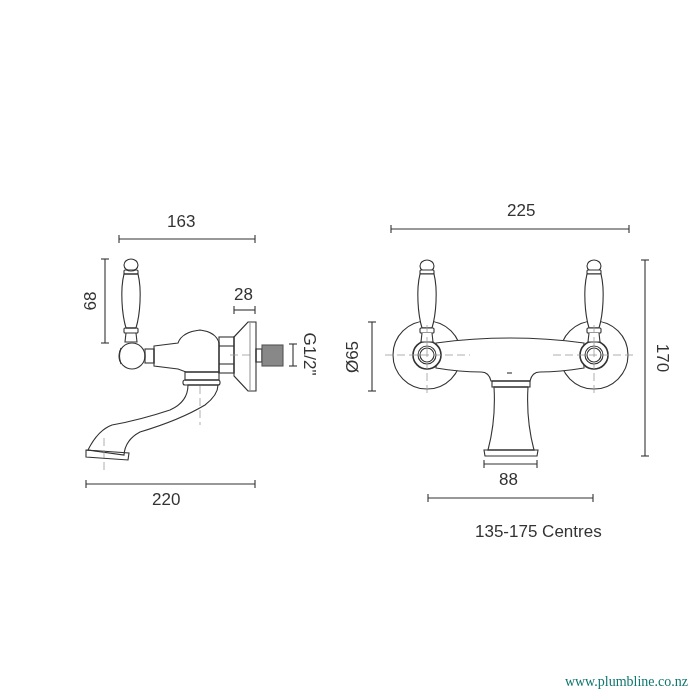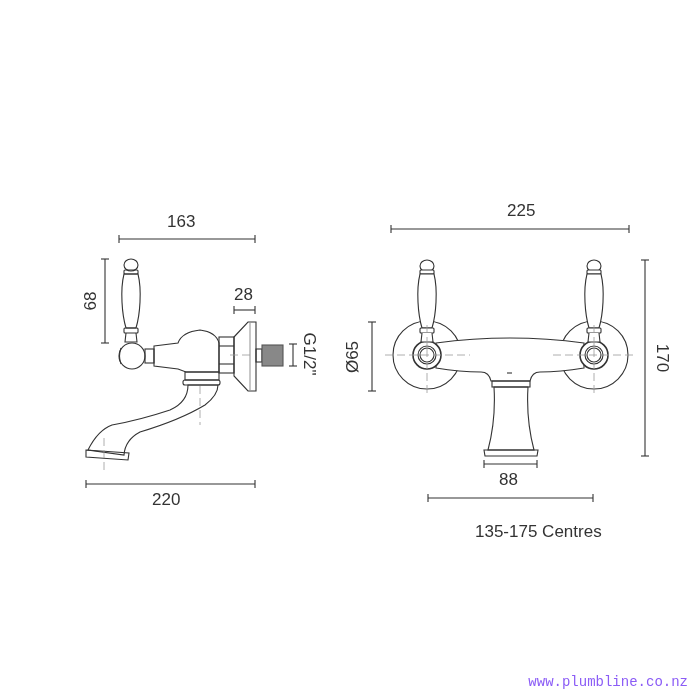--- a/index.html
+++ b/index.html
@@ -1,20 +1,20 @@
 <!DOCTYPE html>
 <html><head>
   <meta charset="utf-8">
   <style>
     html, body { margin: 0; padding: 0; background: #ffffff; }
     body { width: 700px; height: 700px; position: relative; overflow: hidden; font-family: "Liberation Sans", sans-serif; }
     .canvas { position: absolute; left: 0; top: 0; width: 700px; height: 700px; }
     .dim-label { position: absolute; font-size: 17px; color: #333333; font-family: "Liberation Sans", sans-serif; white-space: nowrap; }
     .rot { transform-origin: center center; transform: rotate(90deg); }
-    .footer { position: absolute; right: 12px; bottom: 10px; font-size: 14px; color: #8b5cf6; font-family: Liberation Mono, monospace; }
+    .footer { position: absolute; right: 12px; bottom: 10px; font-size: 14px; color: #0f766e; font-family: Liberation Serif, serif; }
   </style>
 </head>
 <body>
 
 <svg class="canvas" viewBox="0 0 700 700" xmlns="http://www.w3.org/2000/svg">
   <g fill="none" stroke="#333" stroke-width="1.1">
 
     <g>
 
       <g>

